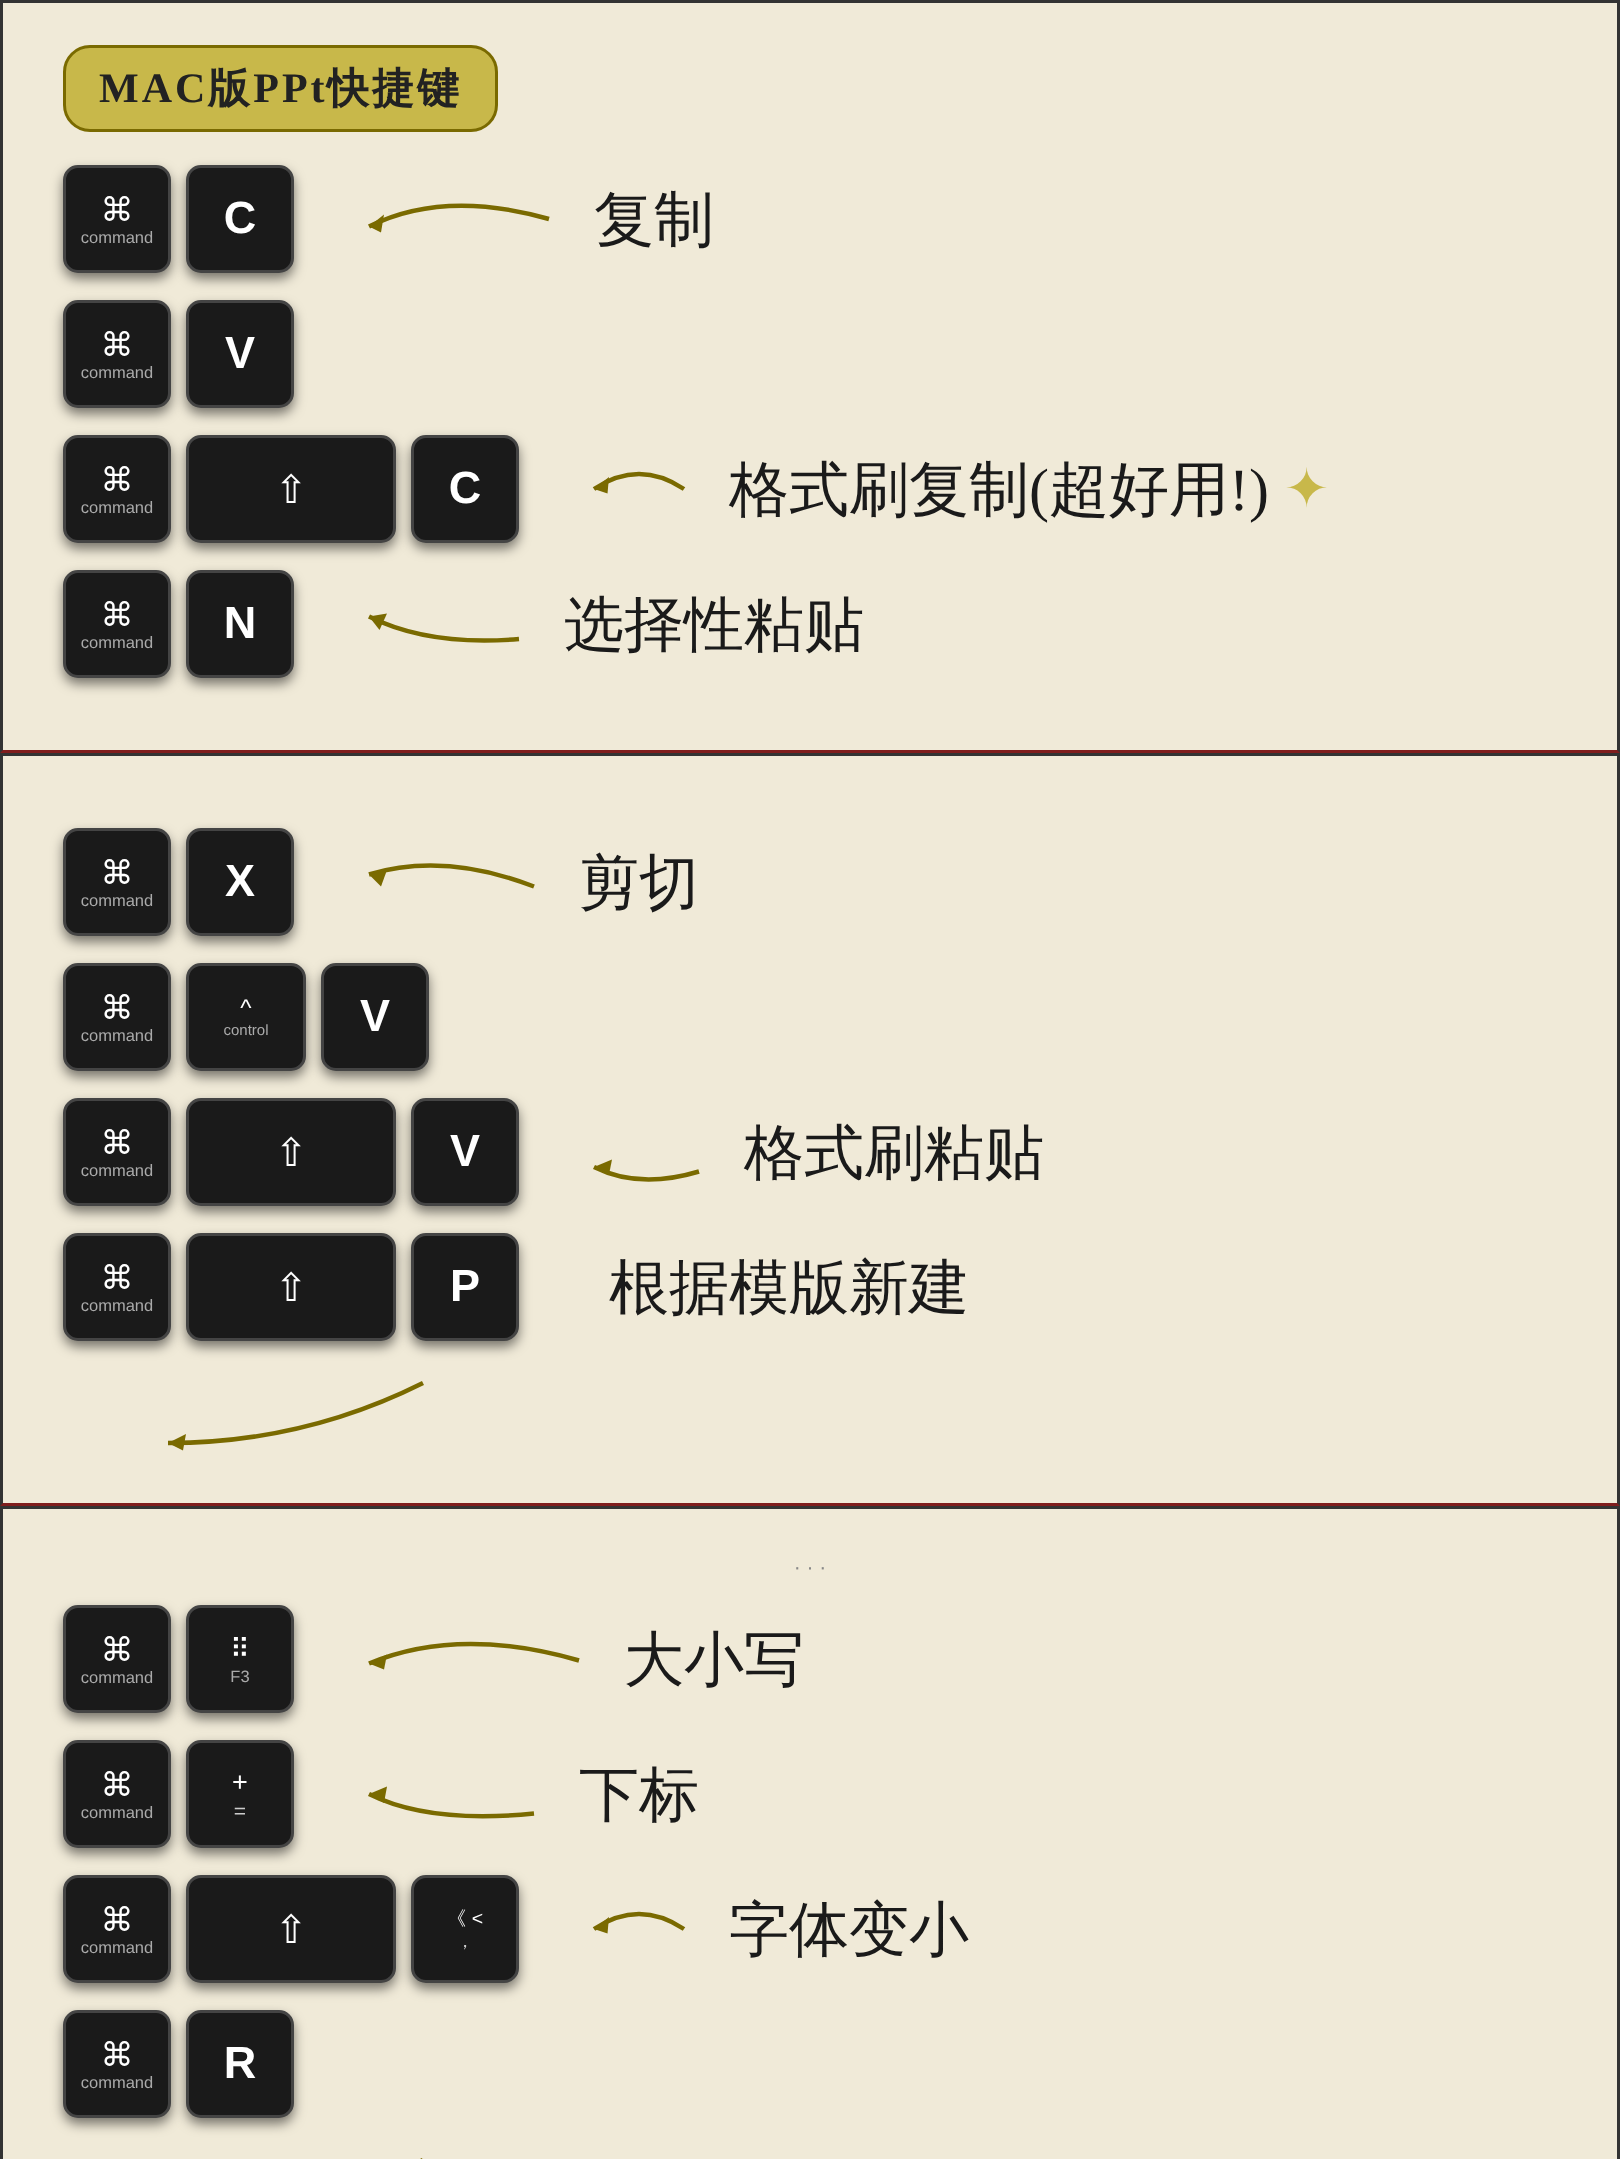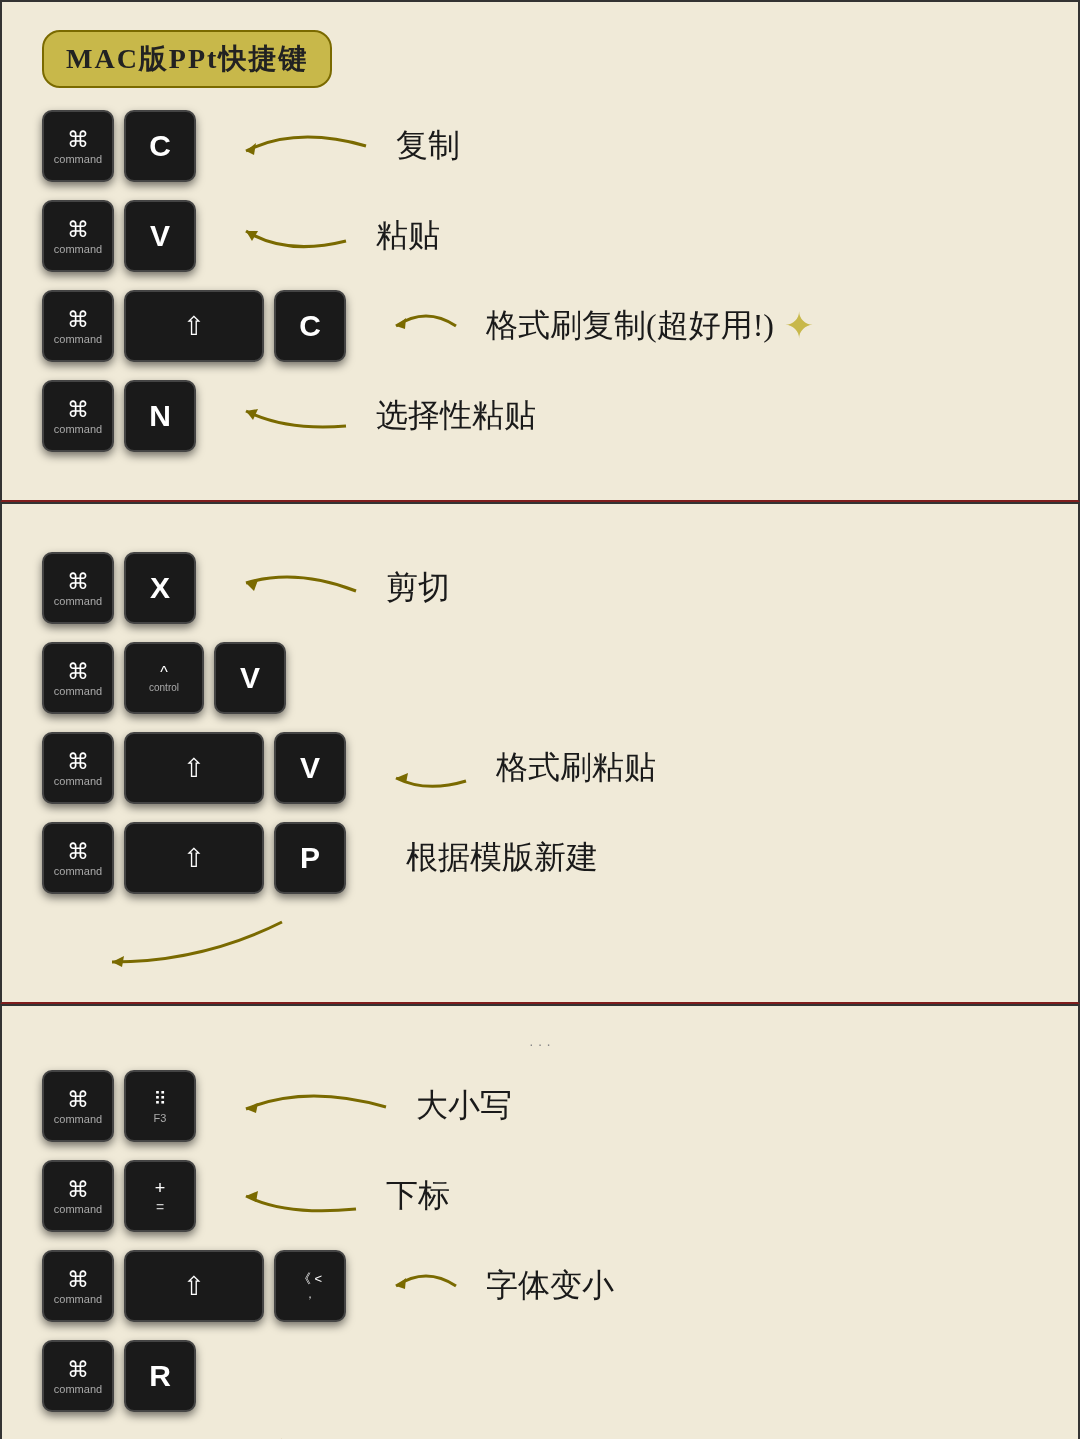--- a/index.html
+++ b/index.html
@@ -140,21 +140,21 @@
       justify-content: center;
       font-size: 14px;
       border: 2px solid #444;
       box-shadow: 0 4px 8px rgba(0,0,0,0.5);
       flex-shrink: 0;
       line-height: 1.2;
     }
 
     .annotation {
       font-family: 'KaiTi', 'STKaiti', cursive, serif;
-      font-size: 32px;
+      font-size: 40px;
       color: #1a1a1a;
       margin-left: 20px;
       white-space: nowrap;
     }
 
     .section-1 {
       padding-top: 90px;
       min-height: 430px;
     }
 
@@ -226,27 +226,20 @@
   </div>
 
   <div class="shortcut-row">
     <div class="keys-group">
       <div class="cmd-key">
         <span style="font-size:22px;">⌘</span>
         <span style="font-size:11px;color:#aaa;">command</span>
       </div>
       <div class="key-letter">V</div>
     </div>
-    <div class="annotation-wrap">
-      <svg width="120" height="50" viewBox="0 0 120 50">
-        <path d="M10,20 Q50,45 110,30" stroke="#7a6a00" stroke-width="3" fill="none"></path>
-        <polygon points="10,20 22,20 16,30" fill="#7a6a00"></polygon>
-      </svg>
-      <span class="annotation">粘贴</span>
-    </div>
   </div>
 
   <div class="shortcut-row">
     <div class="keys-group">
       <div class="cmd-key">
         <span style="font-size:22px;">⌘</span>
         <span style="font-size:11px;color:#aaa;">command</span>
       </div>
       <div class="key-wide">⇧</div>
       <div class="key-letter">C</div>

